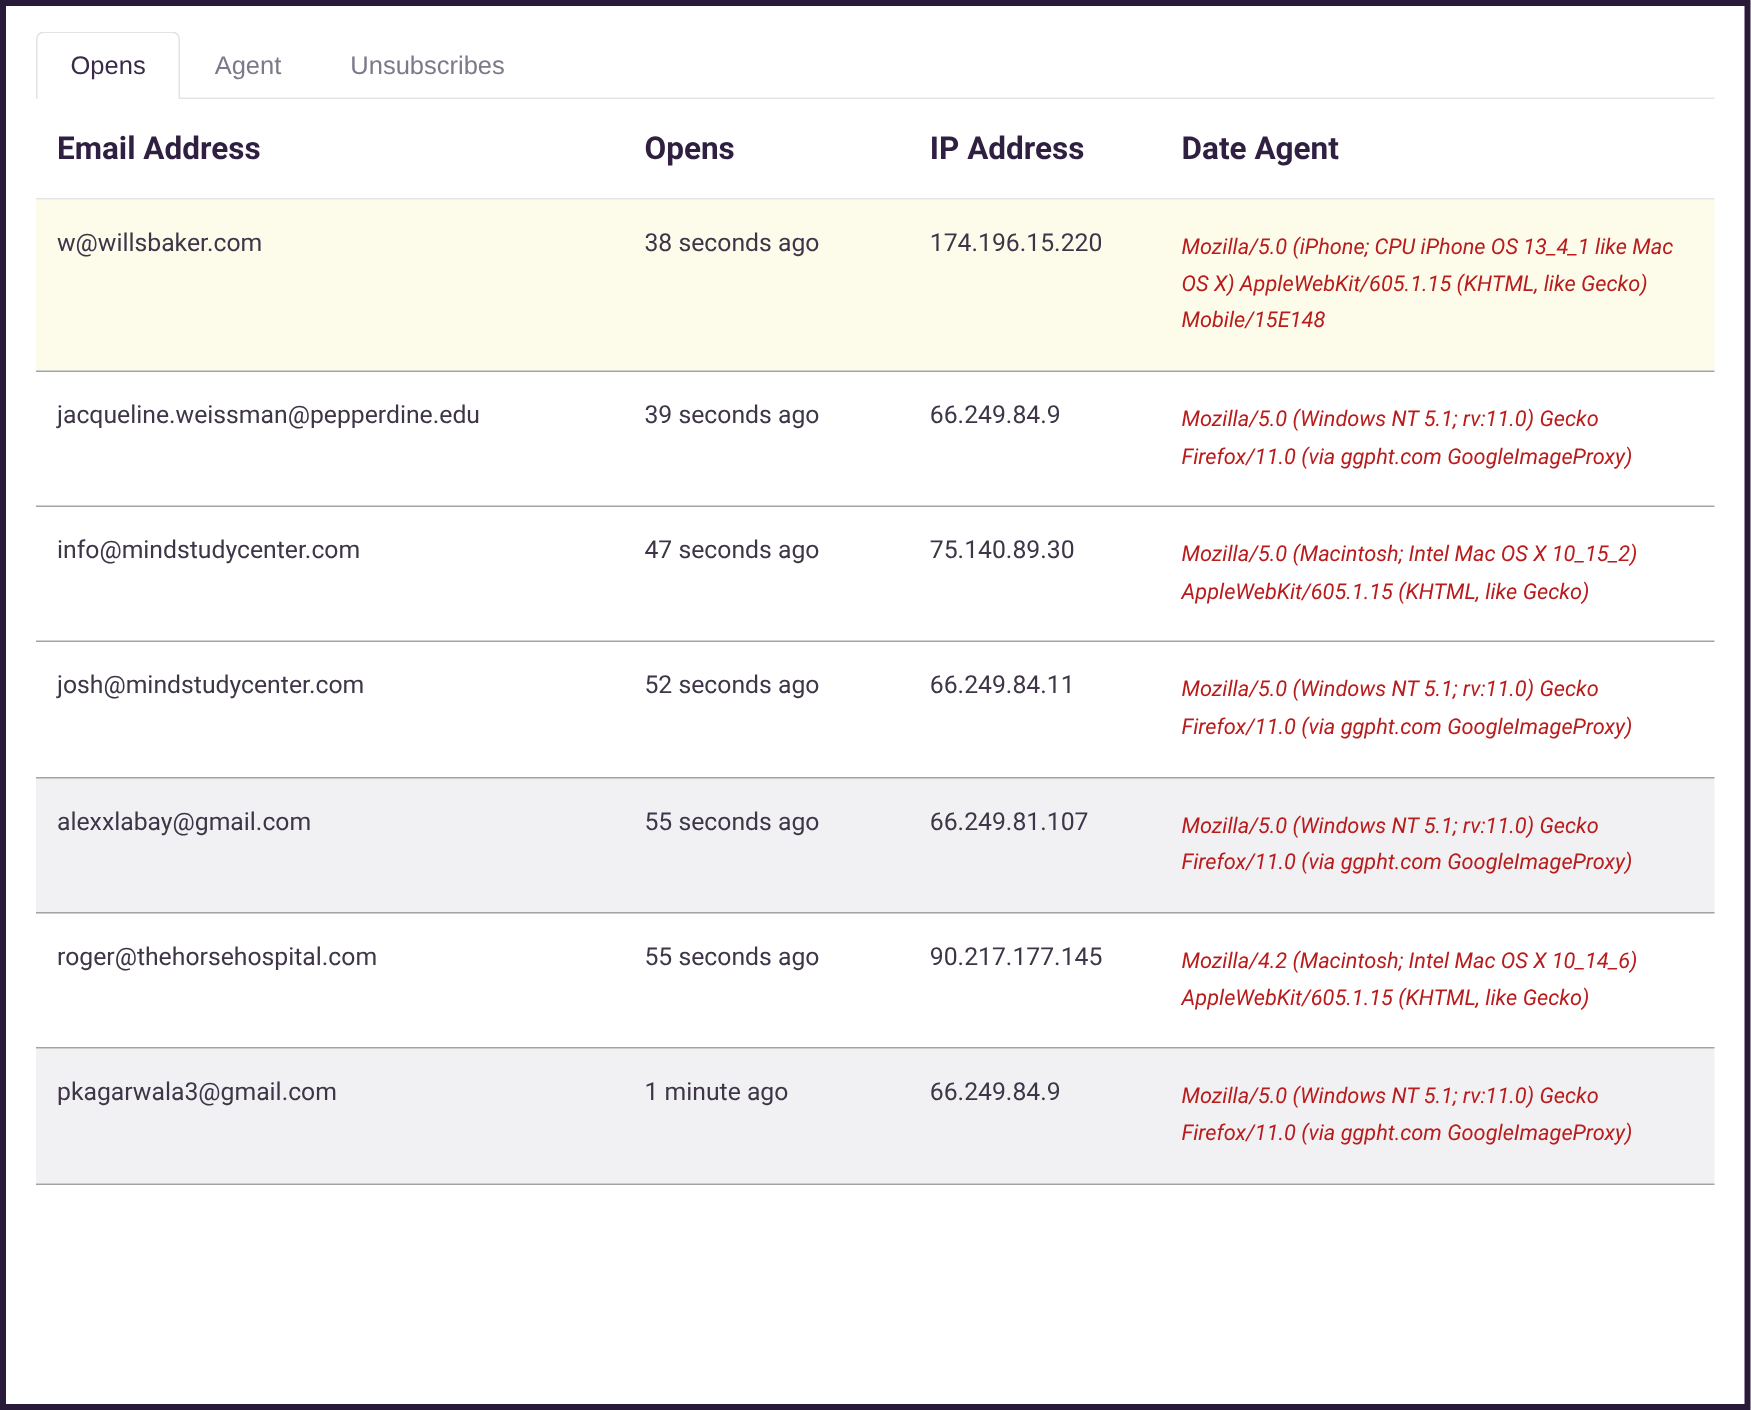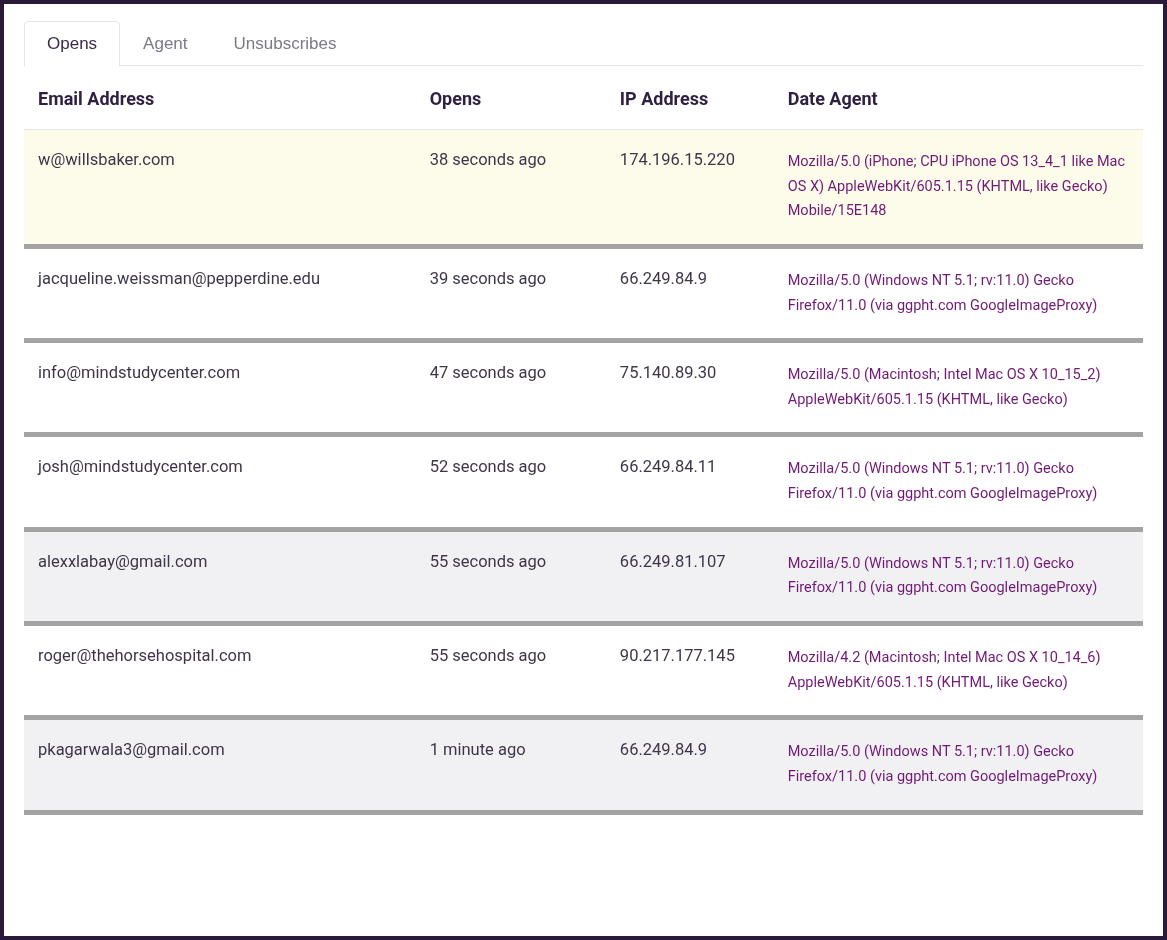--- a/index.html
+++ b/index.html
@@ -41,40 +41,41 @@
     border-color: #e3e3e3;
     font-weight: 500;
   }
   table {
     width: 100%;
     border-collapse: collapse;
     table-layout: fixed;
   }
   thead th {
     text-align: left;
-    font-size: 18px;
+    font-size: 21px;
     font-weight: 700;
     color: #2f1f40;
     padding: 22px 14px 20px 14px;
     border-bottom: 1px solid #e5e5e5;
   }
   tbody td {
     padding: 20px 14px;
     vertical-align: top;
     font-size: 16.5px;
     color: #3e3648;
     word-break: break-word;
   }
-  tbody tr { border-bottom: 5px solid #a3a3a3; }
+  tbody tr { border-bottom: 1px solid #a3a3a3; }
   tbody tr.highlight { background: #fdfceb; }
   tbody tr.stripe { background: #f1f1f4; }
   td.ua {
     font-size: 14.5px;
-    color: #701a75;
+    color: #b91c1c;
     line-height: 1.7;
+    font-style: italic;
   }
   col.c-email { width: 35%; }
   col.c-date  { width: 17%; }
   col.c-ip    { width: 15%; }
   col.c-ua    { width: 33%; }
 </style>
 </head>
 <body>
 
 <div class="frame">

